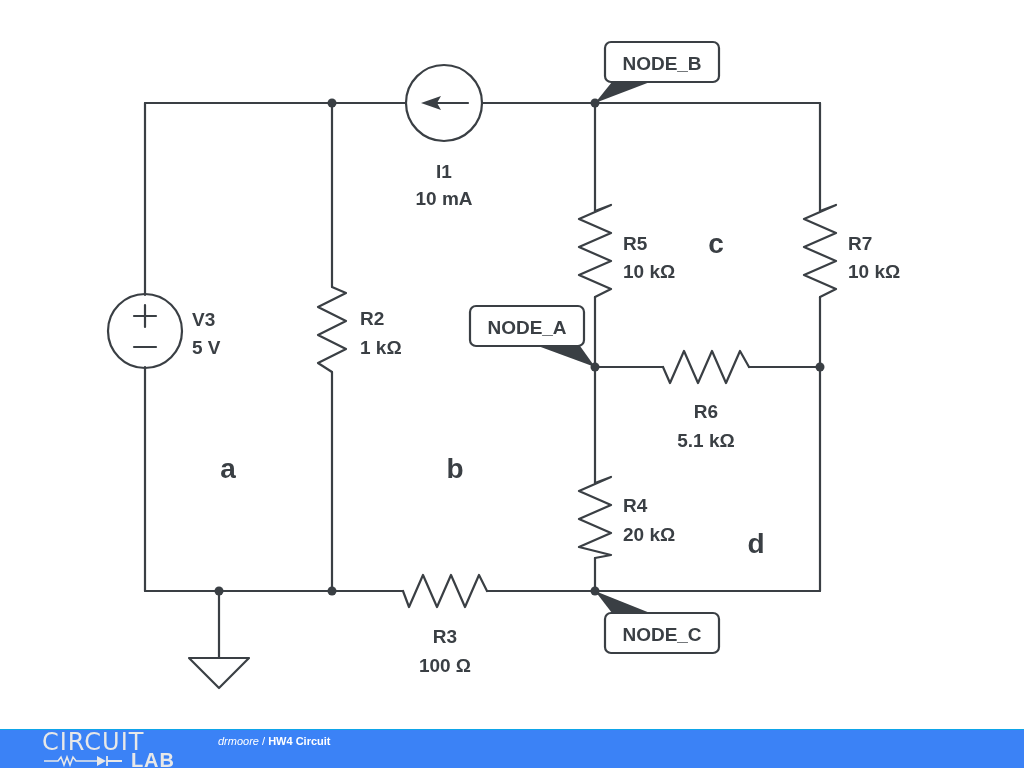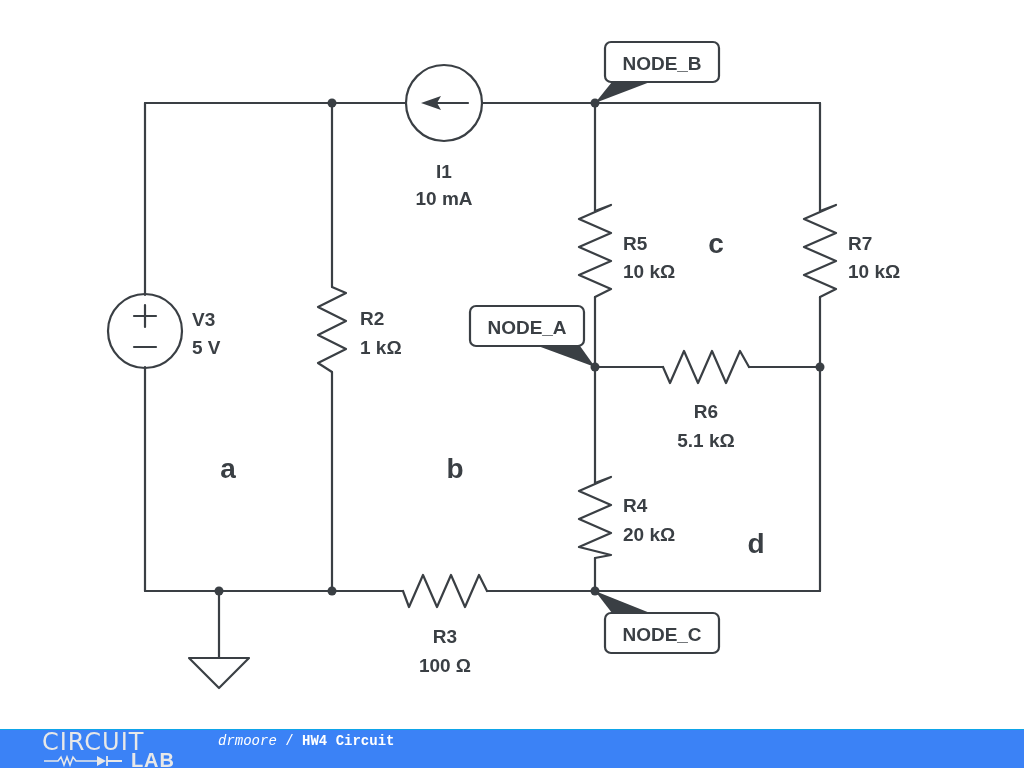--- a/index.html
+++ b/index.html
@@ -10,21 +10,21 @@
   .lbl { font-family: "Liberation Sans", sans-serif; font-weight: bold; font-size: 19px; fill: #3a3f44; }
   .mesh { font-family: "Liberation Sans", sans-serif; font-weight: bold; font-size: 28px; fill: #3a3f44; }
   .node-text { font-family: "Liberation Sans", sans-serif; font-weight: bold; font-size: 19px; fill: #3a3f44; }
   .node-box { fill: #ffffff; stroke: #3a3f44; stroke-width: 2.2; }
   .flag { fill: #3a3f44; }
   #footer { position: absolute; left: 0; top: 729px; width: 1024px; height: 39px; background: #3b82f6; border-top: 1px solid #0ea5e9; }
   #logo { position: absolute; left: 42px; top: 1px; width: 135px; height: 37px; }
   #logo-top { position: absolute; left: 0; top: -2px; font-family: "DejaVu Sans", sans-serif; font-size: 24px; font-weight: normal; color: #e8e8e8; letter-spacing: 1px; line-height: 26px; }
   #logo-bottom { position: absolute; left: 0; top: 22px; width: 135px; height: 16px; }
   #logo-lab { position: absolute; right: 2px; top: 21px; font-family: "Liberation Sans", sans-serif; font-weight: bold; font-size: 20px; color: #e8e8e8; line-height: 16px; letter-spacing: 1px; }
-  #meta { position: absolute; left: 218px; top: 2px; color: #ffffff; font-family: Liberation Mono, monospace; font-size: 14px; line-height: 18px; }
+  #meta { position: absolute; left: 218px; top: 2px; color: #ffffff; font-family: Liberation Sans, sans-serif; font-size: 11px; line-height: 18px; }
   #meta .user { font-style: italic; }
   #meta .title { font-weight: bold; }
 </style>
 </head>
 <body>
 
 <svg id="canvas" width="1024" height="729" viewBox="0 0 1024 729">
 
   <g>
 

